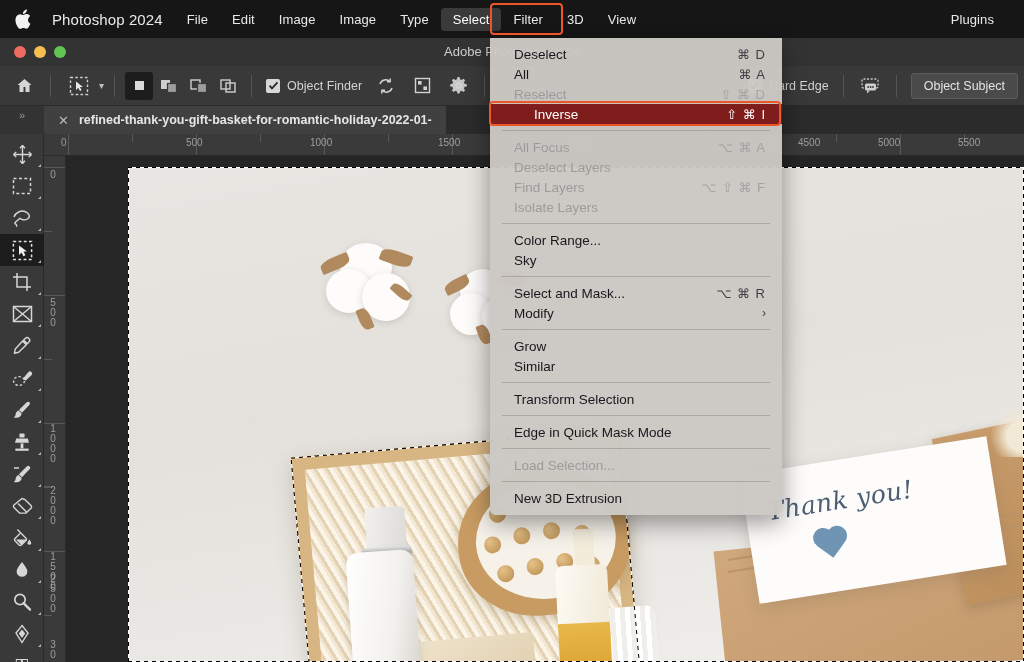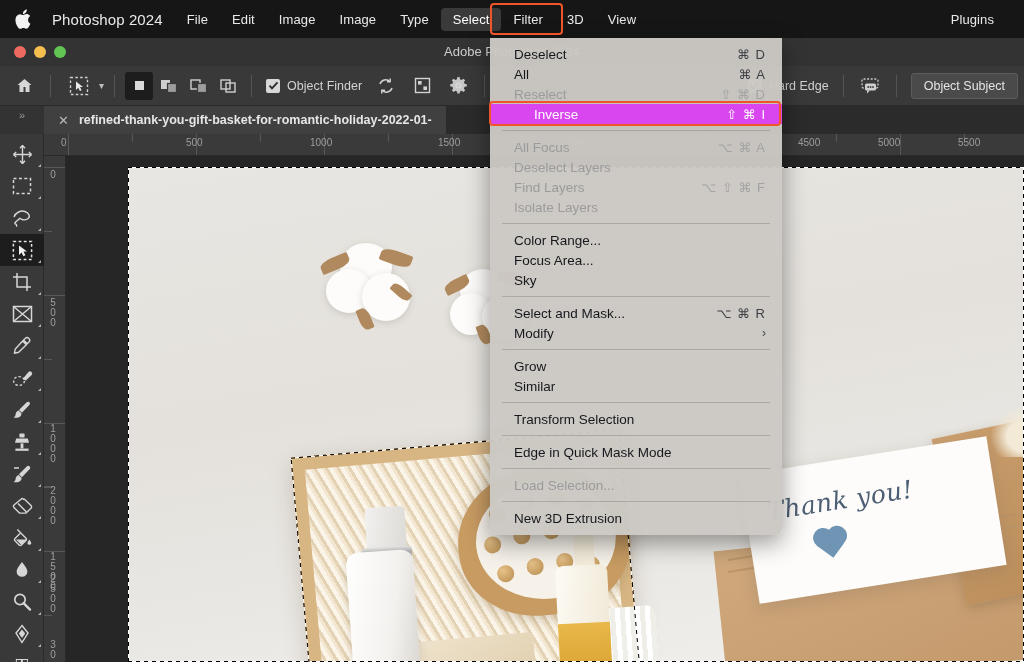--- a/index.html
+++ b/index.html
@@ -274,21 +274,21 @@
     border-radius: 0 0 6px 6px;
     box-shadow: 0 8px 24px rgba(0,0,0,.4);
     padding: 6px 0 7px 0; z-index: 100;
   }
   .mi {
     height: 20px; display: flex; align-items: center;
     padding: 0 16px 0 24px; font-size: 13.5px; color: #16181c;
     justify-content: space-between; white-space: nowrap;
   }
   .mi.disabled { color: #9b9b9b; }
-  .mi.hl { background: #d946ef; color: #fff; padding-left: 44px; }
+  .mi.hl { background: #7f1d1d; color: #fff; padding-left: 44px; }
   .mi .key { font-size: 13px; color: #3c3f44; letter-spacing: 1px; }
   .mi.disabled .key { color: #a3a3a3; }
   .mi.hl .key { color: #fff; }
   .mi .arrow { font-size: 12px; color: #43464b; }
   .msep { height: 1px; background: rgba(0,0,0,.16); margin: 6px 12px; }
 </style>
 </head>
 <body>
 
 <div id="app">
@@ -731,24 +731,20 @@
       <span class="key"></span>
     </div>
 
     <div class="msep"></div>
 
     <div class="mi">
       <span>Color Range...</span>
       <span class="key"></span>
     </div>
     <div class="mi">
-      <span>Focus Area...</span>
-      <span class="key"></span>
-    </div>
-    <div class="mi">
       <span>Sky</span>
       <span class="key"></span>
     </div>
 
     <div class="msep"></div>
 
     <div class="mi">
       <span>Select and Mask...</span>
       <span class="key">⌥ ⌘ R</span>
     </div>

